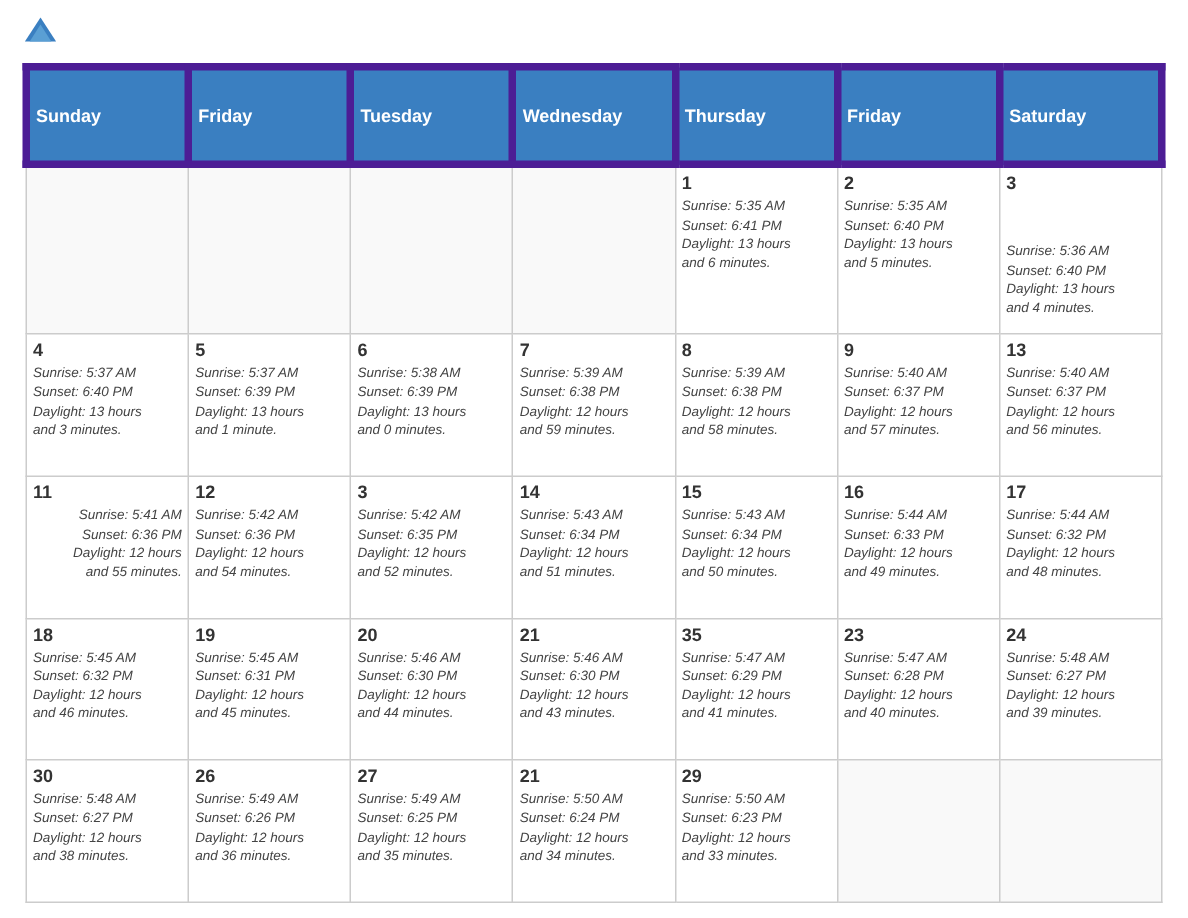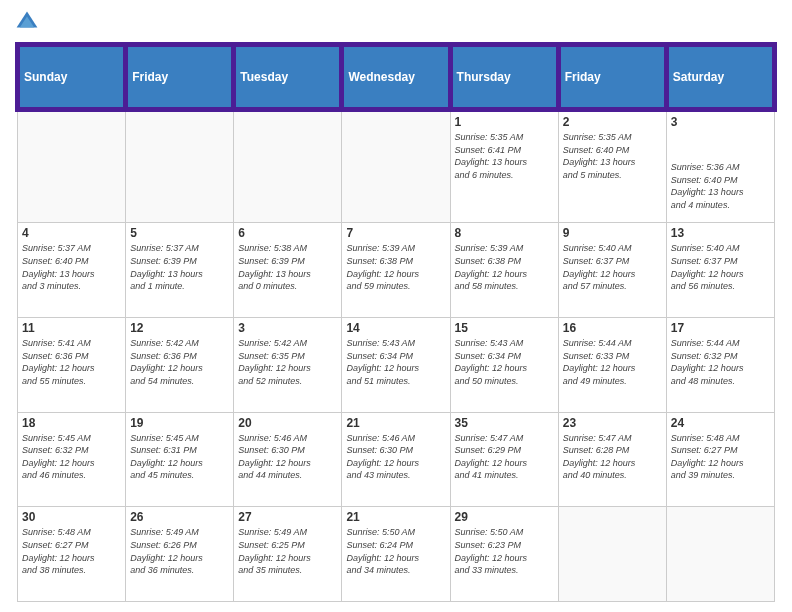--- a/index.html
+++ b/index.html
@@ -205,21 +205,21 @@
             <span class="day-number">13</span>
             <div class="day-info" style="white-space: pre-line;">Sunrise: 5:40 AM
 Sunset: 6:37 PM
 Daylight: 12 hours
 and 56 minutes.</div>
           </td>
         </tr>
         <tr>
           <td>
             <span class="day-number">11</span>
-            <div class="day-info" style="white-space: pre-line;">Sunrise: 5:41 AM
+            <div class="day-info" style="white-space: pre-line; text-align: right;">Sunrise: 5:41 AM
 Sunset: 6:36 PM
 Daylight: 12 hours
 and 55 minutes.</div>
           </td>
           <td>
             <span class="day-number">12</span>
             <div class="day-info" style="white-space: pre-line;">Sunrise: 5:42 AM
 Sunset: 6:36 PM
 Daylight: 12 hours
 and 54 minutes.</div>

